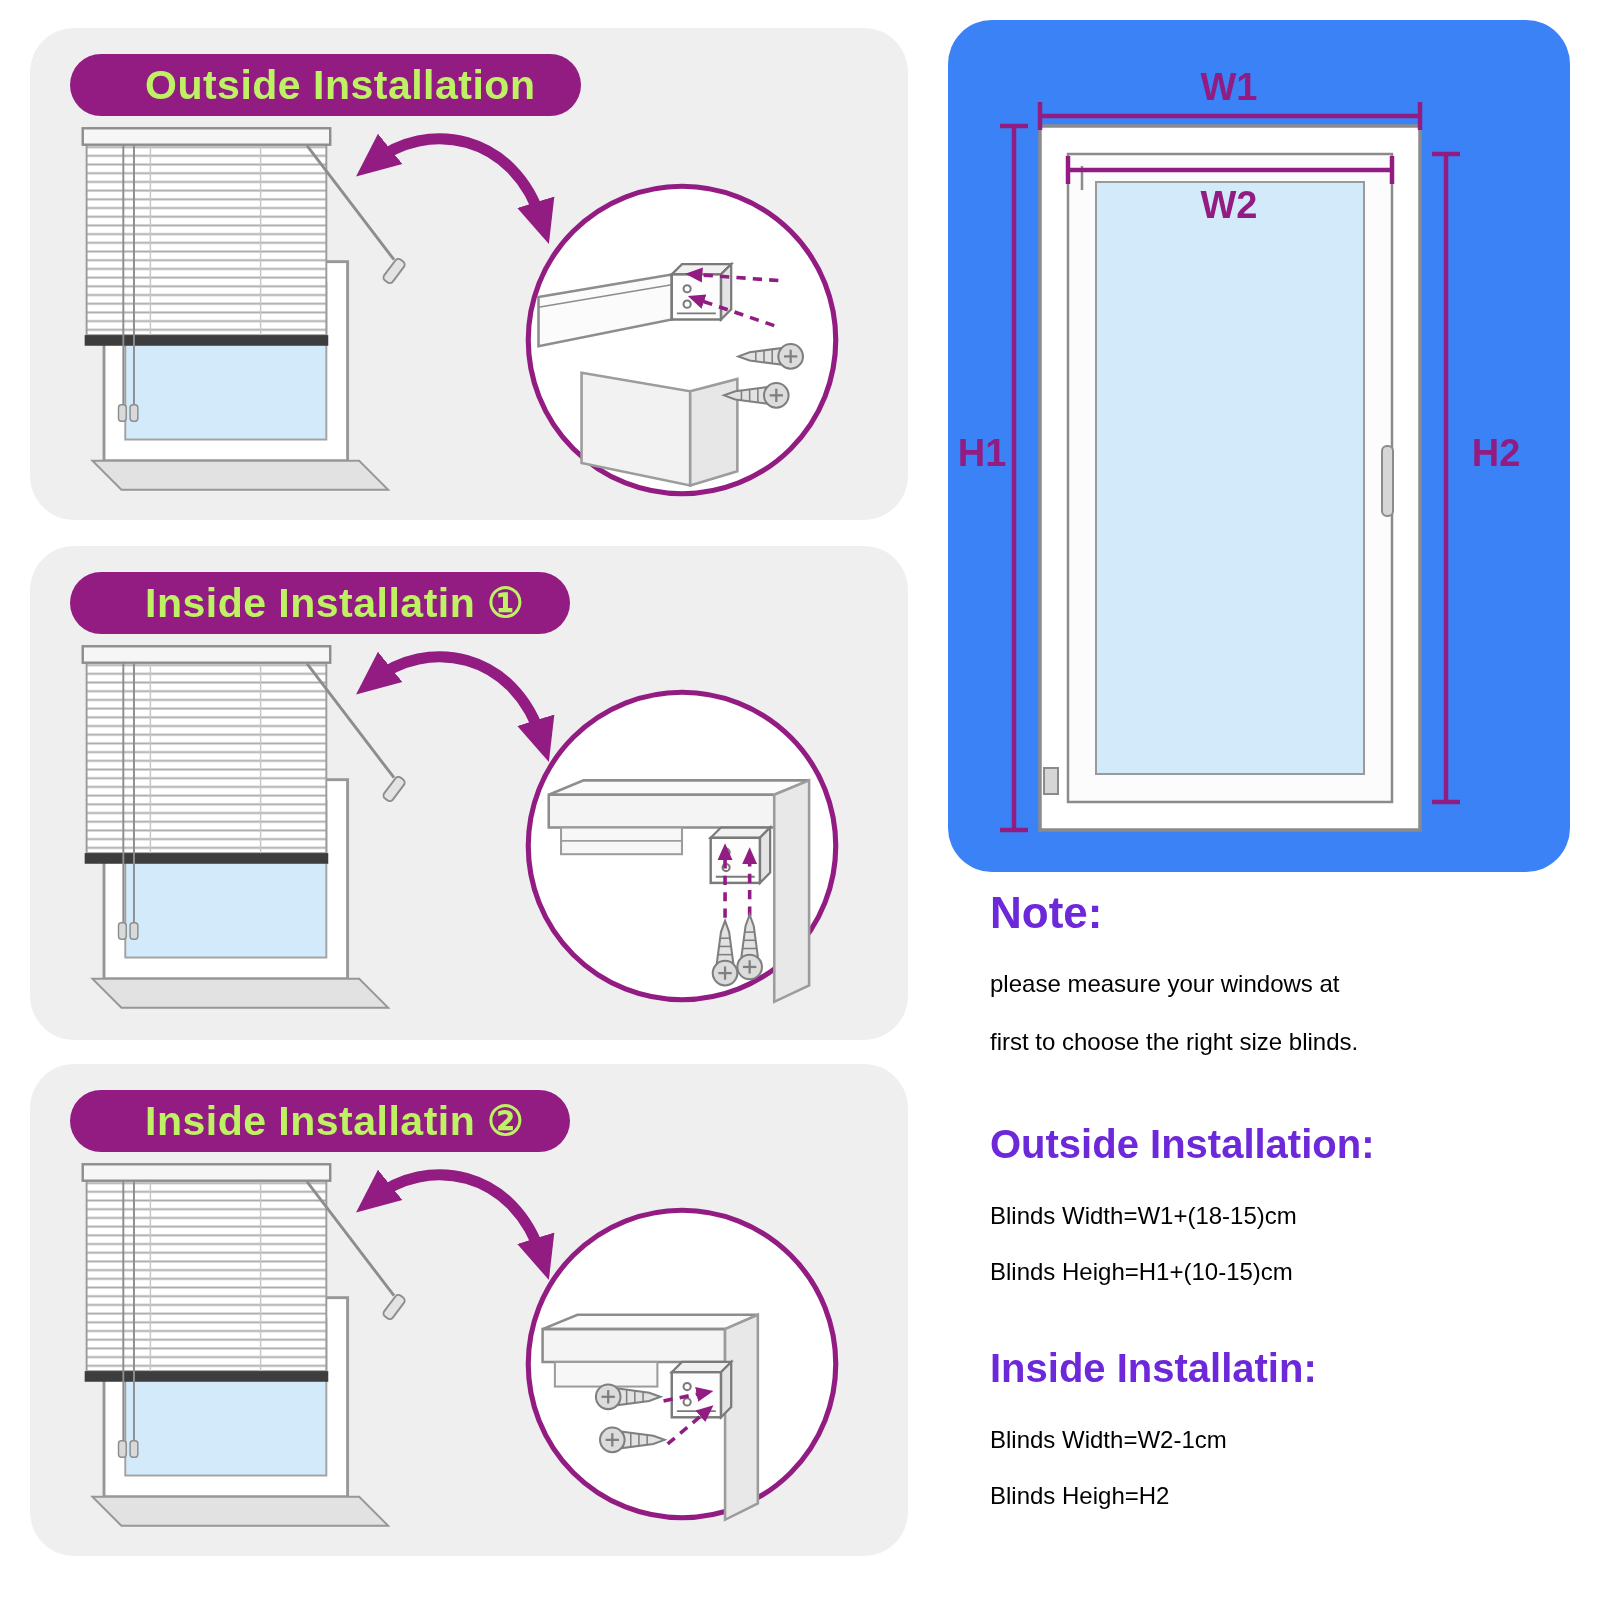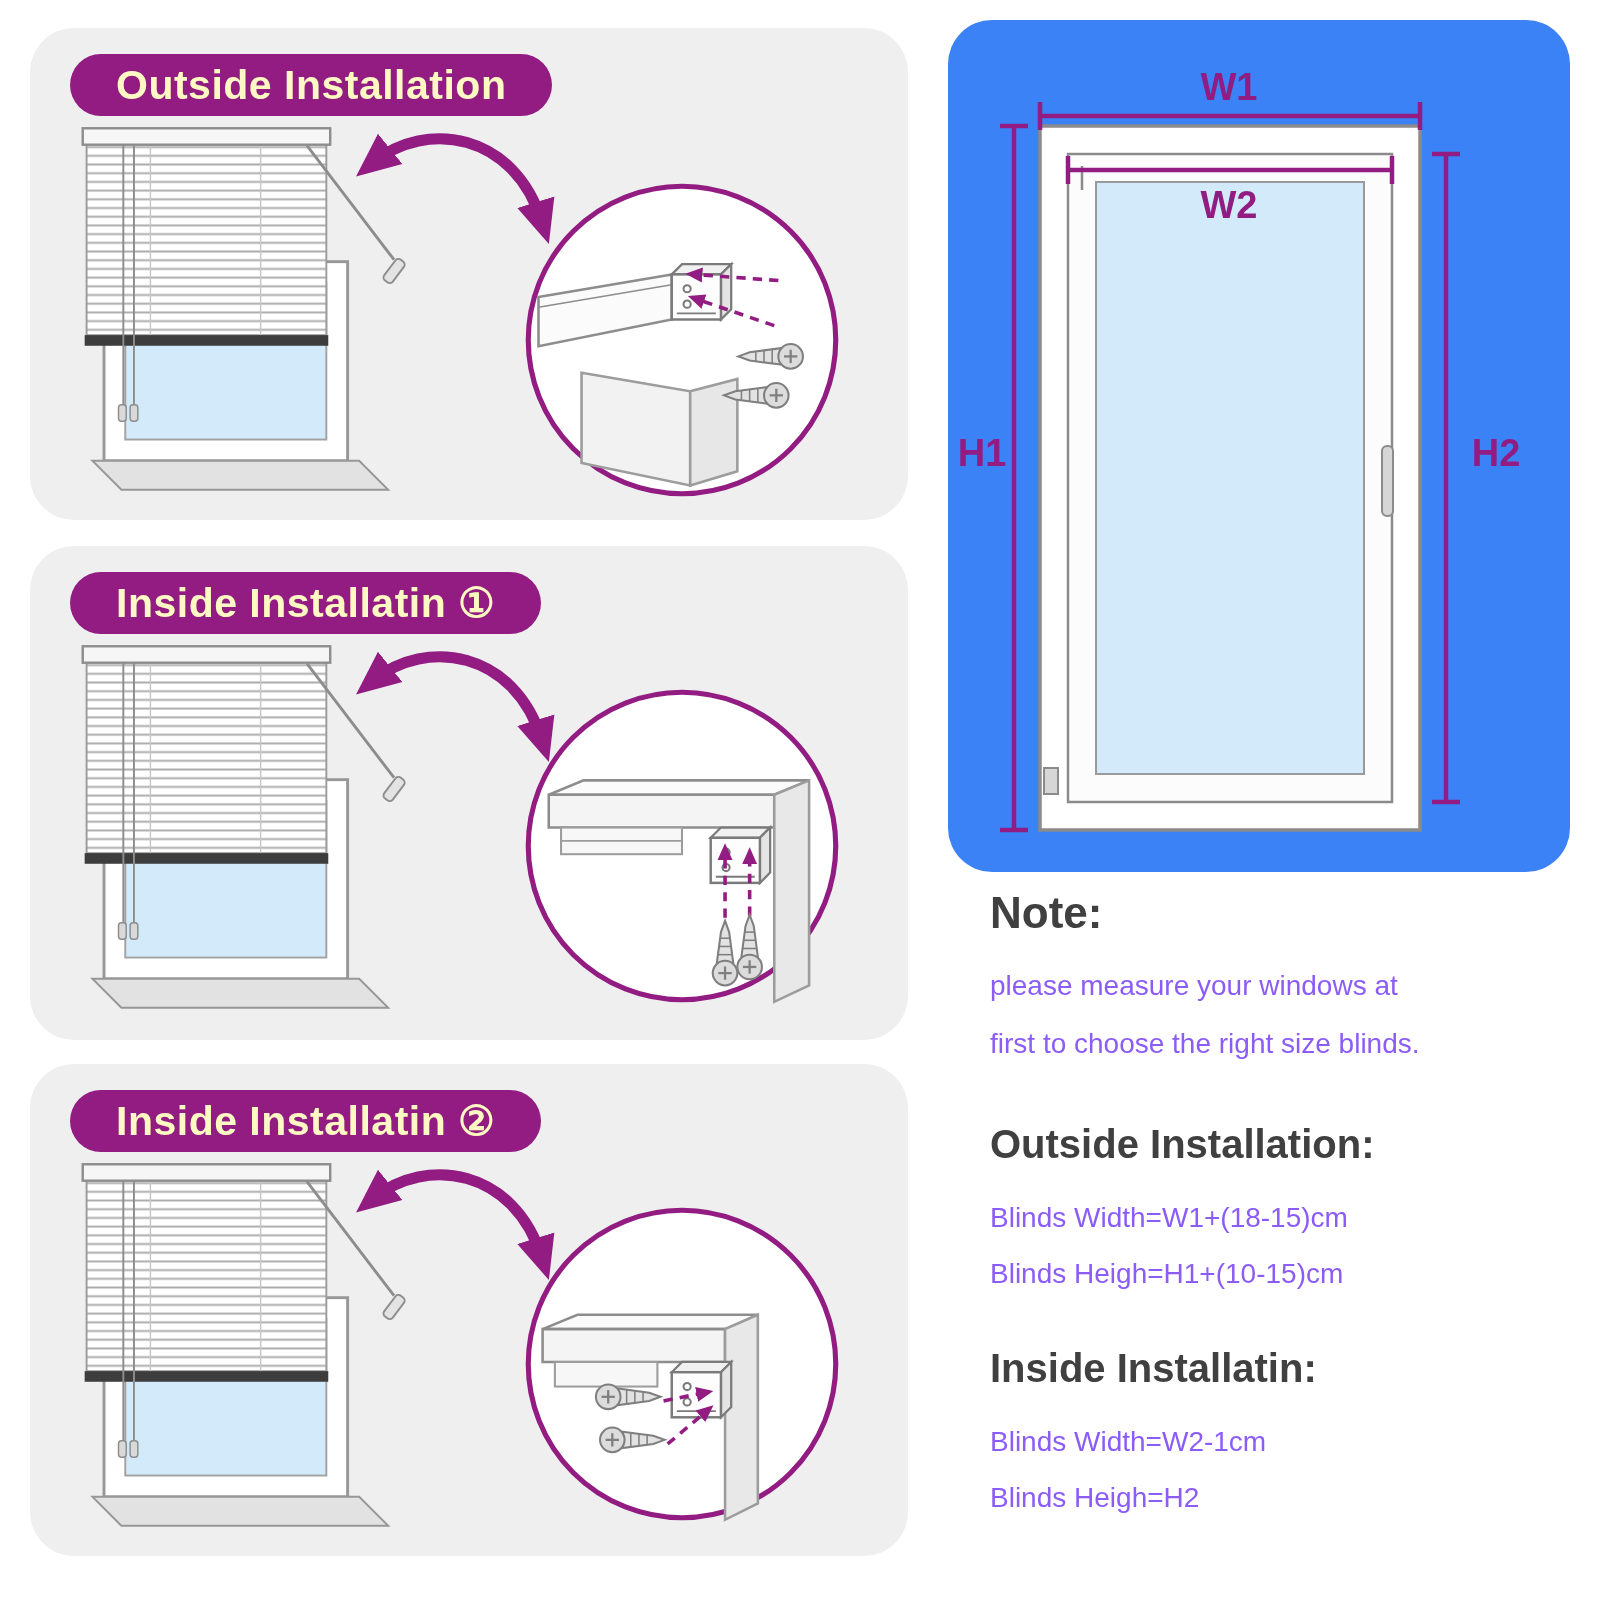--- a/index.html
+++ b/index.html
@@ -7,35 +7,35 @@
               font-family:"Liberation Sans", sans-serif; }
   .page { position:relative; width:1600px; height:1600px; overflow:hidden; }
 
   .panel { position:absolute; left:30px; width:878px; background:#EFEFEF; border-radius:44px; }
   .panel-1 { top:28px;   height:492px; }
   .panel-2 { top:546px;  height:494px;padding-left:36px; }
   .panel-3 { top:1064px; height:492px; }
 
   .banner { position:absolute; left:40px; top:26px; height:62px; background:#921C82;
             border-radius:31px; display:inline-flex; align-items:center; padding:0 46px; z-index:3; }
-  .banner-text { color:#fef9c3; font-size:41px; font-weight:700; letter-spacing:.5px; white-space:nowrap; }
+  .banner-text { color:#bef264; font-size:41px; font-weight:700; letter-spacing:.5px; white-space:nowrap;margin-left:29px; }
 
   .blinds       { position:absolute; left:45px;  top:88px;  width:348px; height:388px; }
   .curve-arrow  { position:absolute; left:318px; top:92px;  width:230px; height:150px; }
   .detail-circle{ position:absolute; left:488px; top:148px; width:328px; height:328px; }
   .panel-2 .detail-circle, .panel-3 .detail-circle { top:136px; }
 
   .measure-panel { position:absolute; left:948px; top:20px; width:622px; height:852px;
                    background:#3b82f6; border-radius:44px; }
   .measure-svg { position:absolute; left:0; top:0; width:622px; height:852px; }
 
-  .txt { position:absolute; left:990px; color:#404040; white-space:nowrap; }
+  .txt { position:absolute; left:990px; color:#6d28d9; white-space:nowrap; }
   .h-note { font-size:44px; font-weight:700; }
   .h-sec  { font-size:40px; font-weight:700; }
-  .body-line { font-size:28px; color:#8b5cf6; }
+  .body-line { font-size:24px; color:#000000; }
 </style>
 </head>
 <body>
 
 <div class="page">
 
   <svg width="0" height="0" style="position:absolute" aria-hidden="true">
     <defs>
       <pattern id="slatsP" width="8" height="9" patternUnits="userSpaceOnUse">
         <line x1="0" y1="4.5" x2="8" y2="4.5" stroke="#ababab" stroke-width="2"></line>

